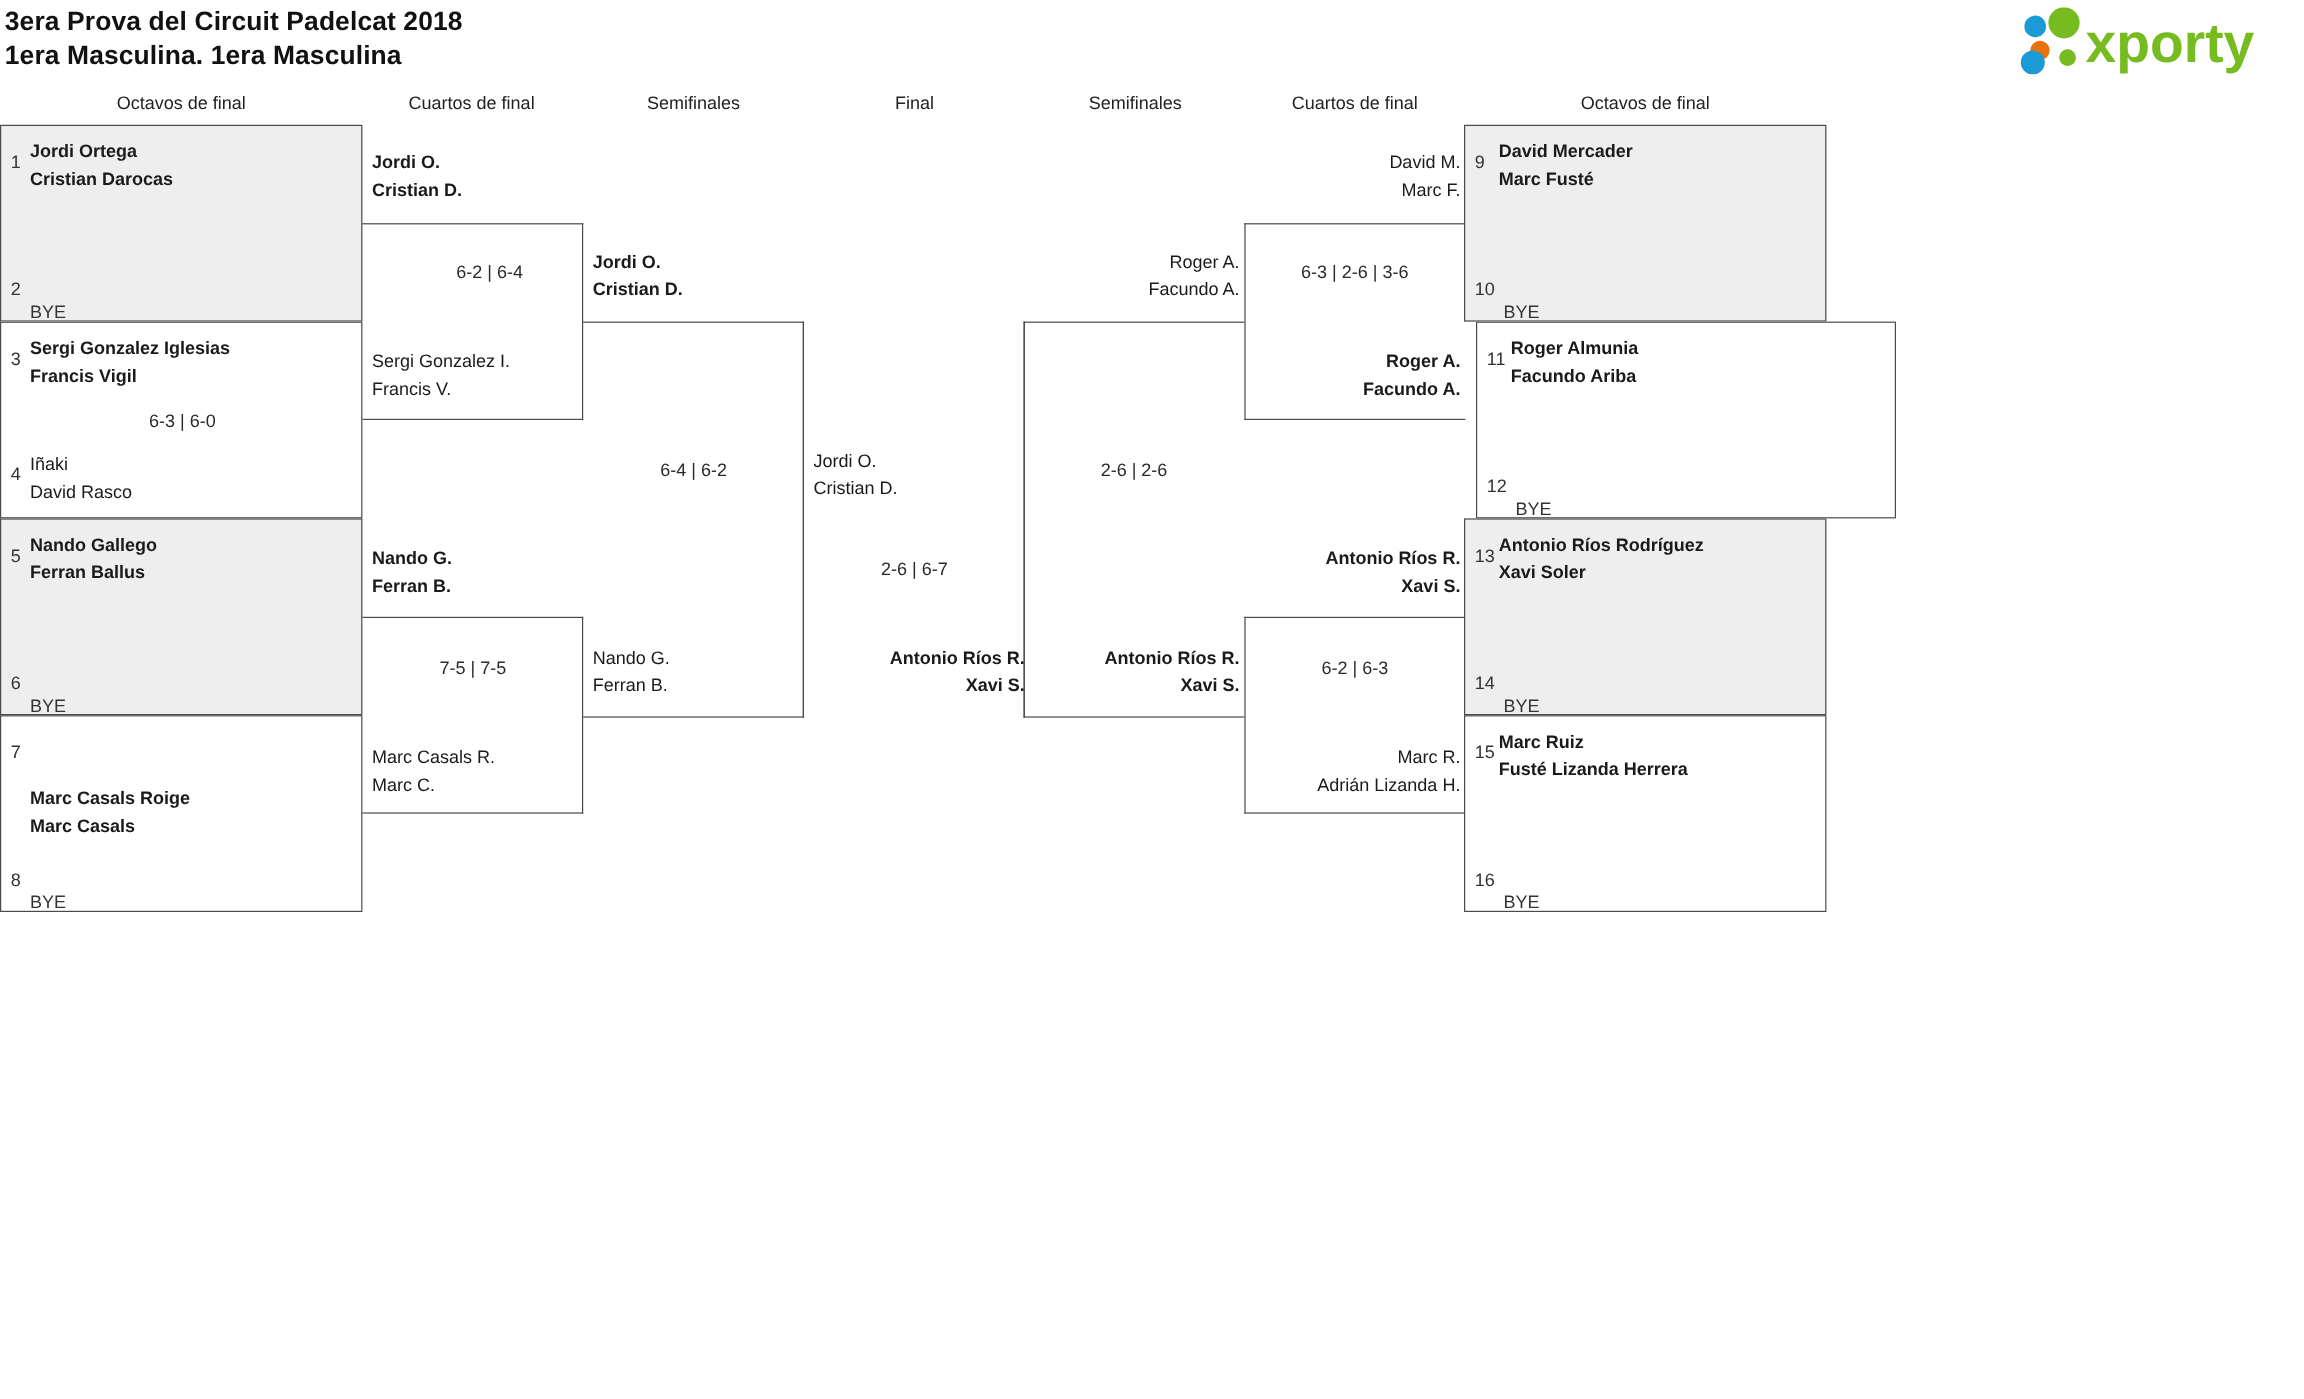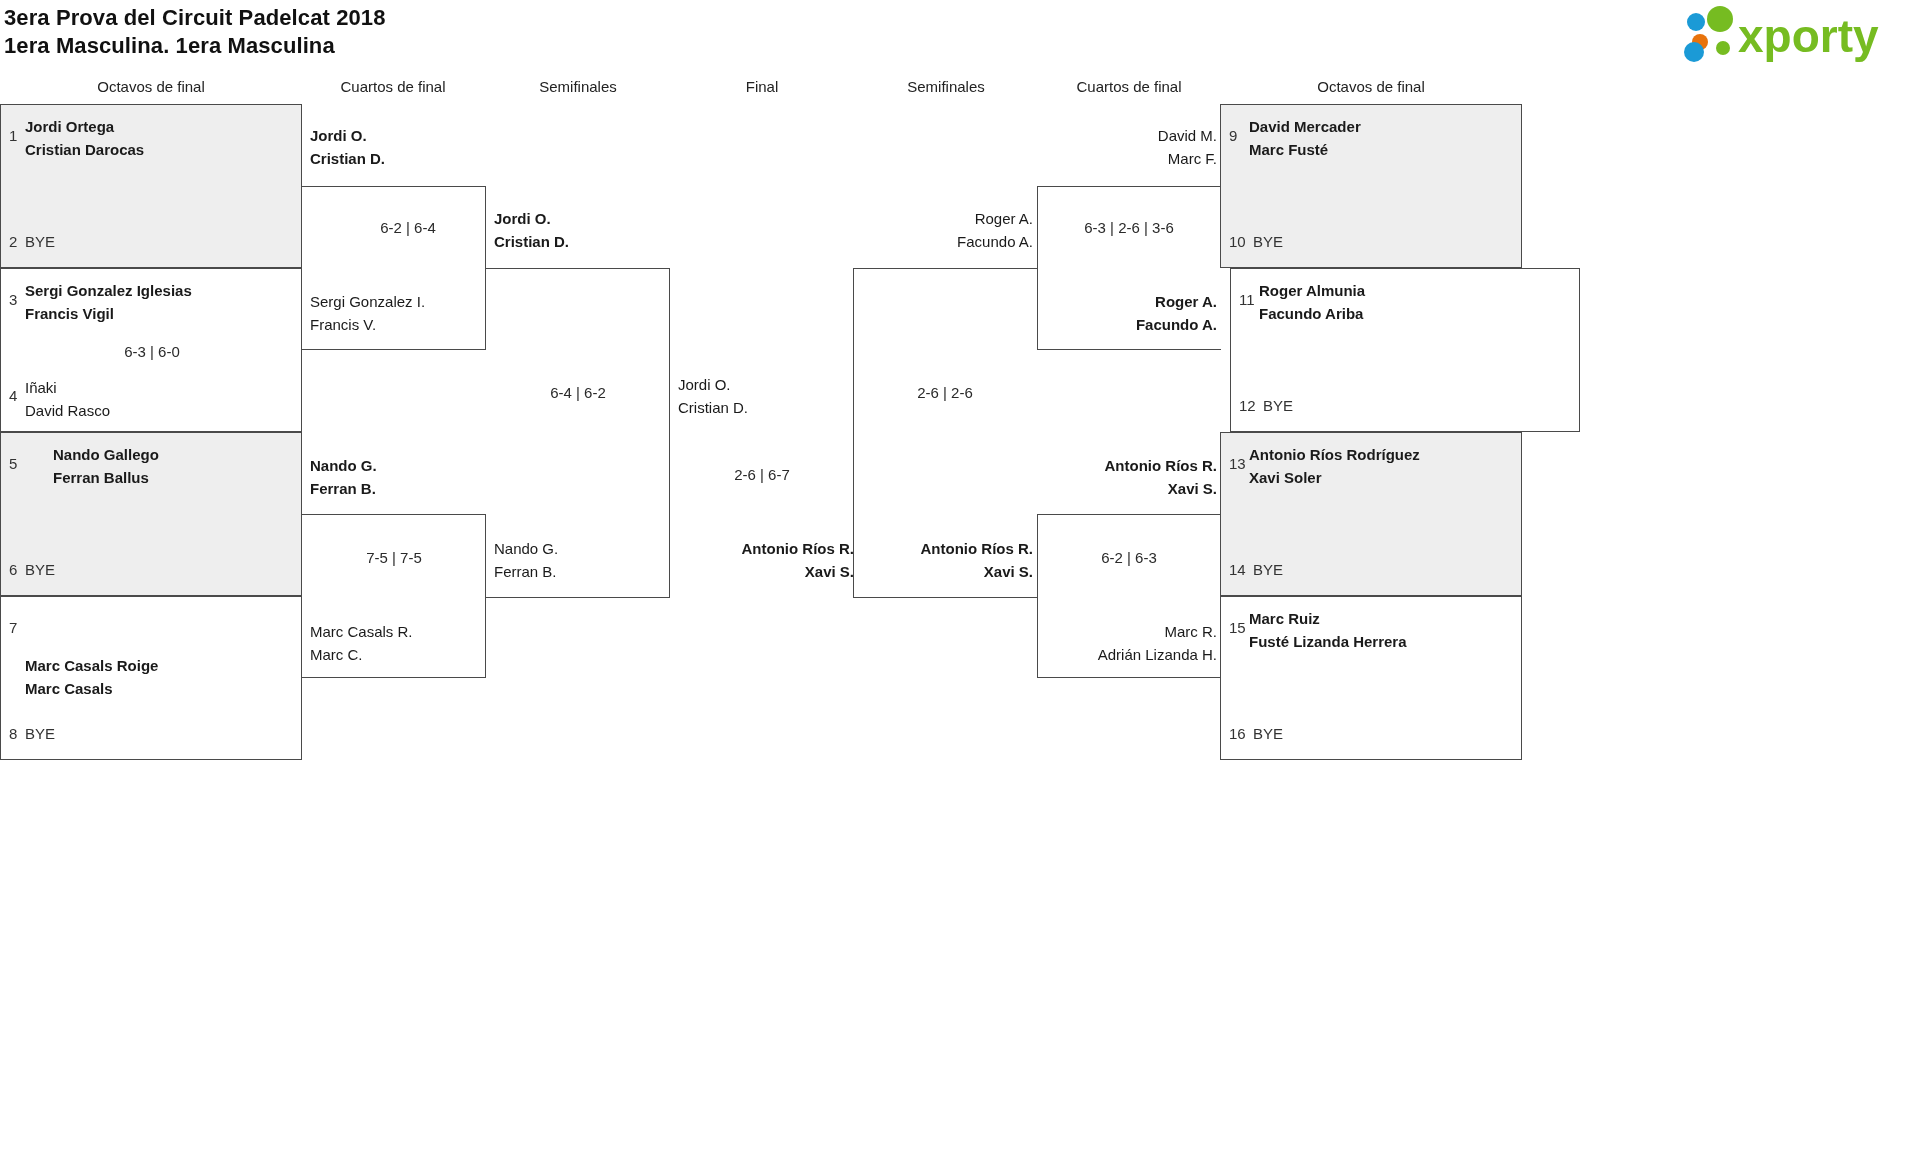--- a/index.html
+++ b/index.html
@@ -35,21 +35,21 @@
 
   .seed {
     position: absolute; font-size: 15px; color: #333; line-height: 18px;
   }
   .names {
     position: absolute; font-size: 15px; line-height: 23px; color: #1a1a1a;
     white-space: nowrap;
   }
   .names.win { font-weight: bold; }
   .names.right { text-align: right; }
-  .bye { position: absolute; font-size: 15px; color: #333; line-height: 18px; }
+  .bye { position: absolute; font-size: 15px; color: #333; line-height: 18px; margin-top: 19px; }
 
   .score {
     position: absolute; font-size: 15px; color: #2a2a2a; line-height: 20px;
     white-space: nowrap; text-align: center;
   }
 
   
   .conn { position: absolute; border-style: solid; border-color: #4a4a4a; }
 </style>
 </head>
@@ -100,21 +100,21 @@
     <div class="score" style="left:0px; top:73px; width:302px;">6-3 | 6-0</div>
     <div class="seed" style="left:8px;  top:118px;">4</div>
     <div class="names" style="left:24px; top:107px;">
       <div>Iñaki</div>
       <div>David Rasco</div>
     </div>
   </div>
 
   <div class="cell shaded" style="left:0px; top:432px; width:302px; height:164px;">
     <div class="seed" style="left:8px;  top:22px;">5</div>
-    <div class="names win" style="left:24px; top:10px;margin-left:28px;">
+    <div class="names win" style="left:24px; top:10px;">
       <div>Nando Gallego</div>
       <div>Ferran Ballus</div>
     </div>
     <div class="seed" style="left:8px;  top:128px;">6</div>
     <div class="bye" style="left:24px; top:128px;">BYE</div>
   </div>
 
   <div class="cell" style="left:0px; top:596px; width:302px; height:164px;">
     <div class="seed" style="left:8px;  top:22px;">7</div>
     <div class="names win" style="left:24px; top:10px;margin-top:47px;">

